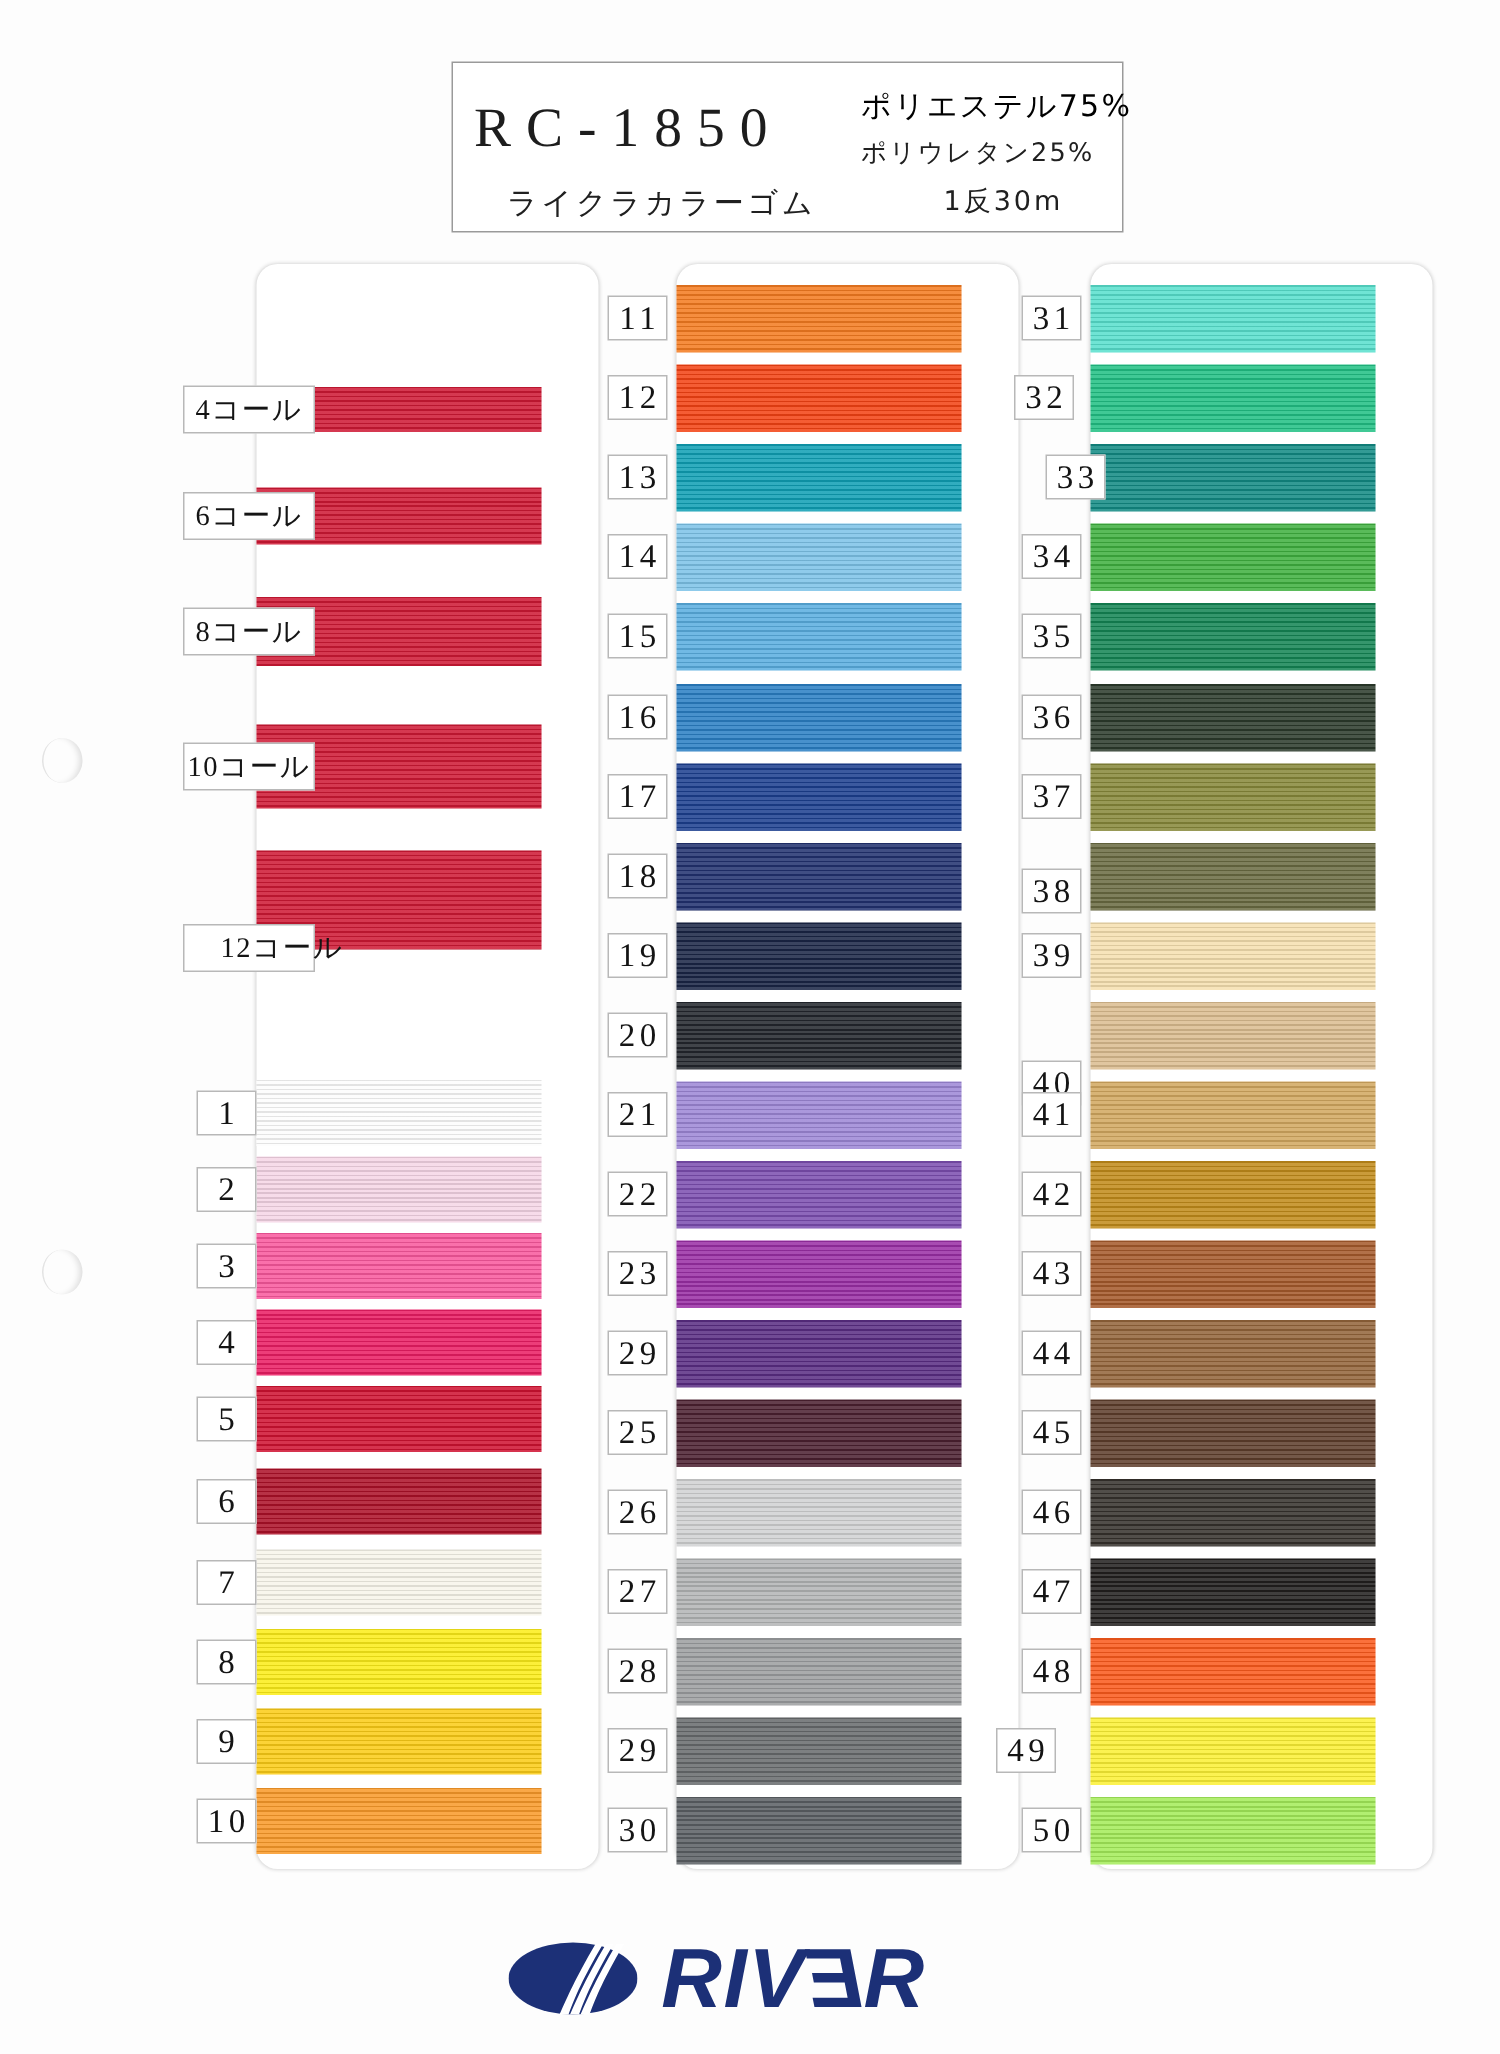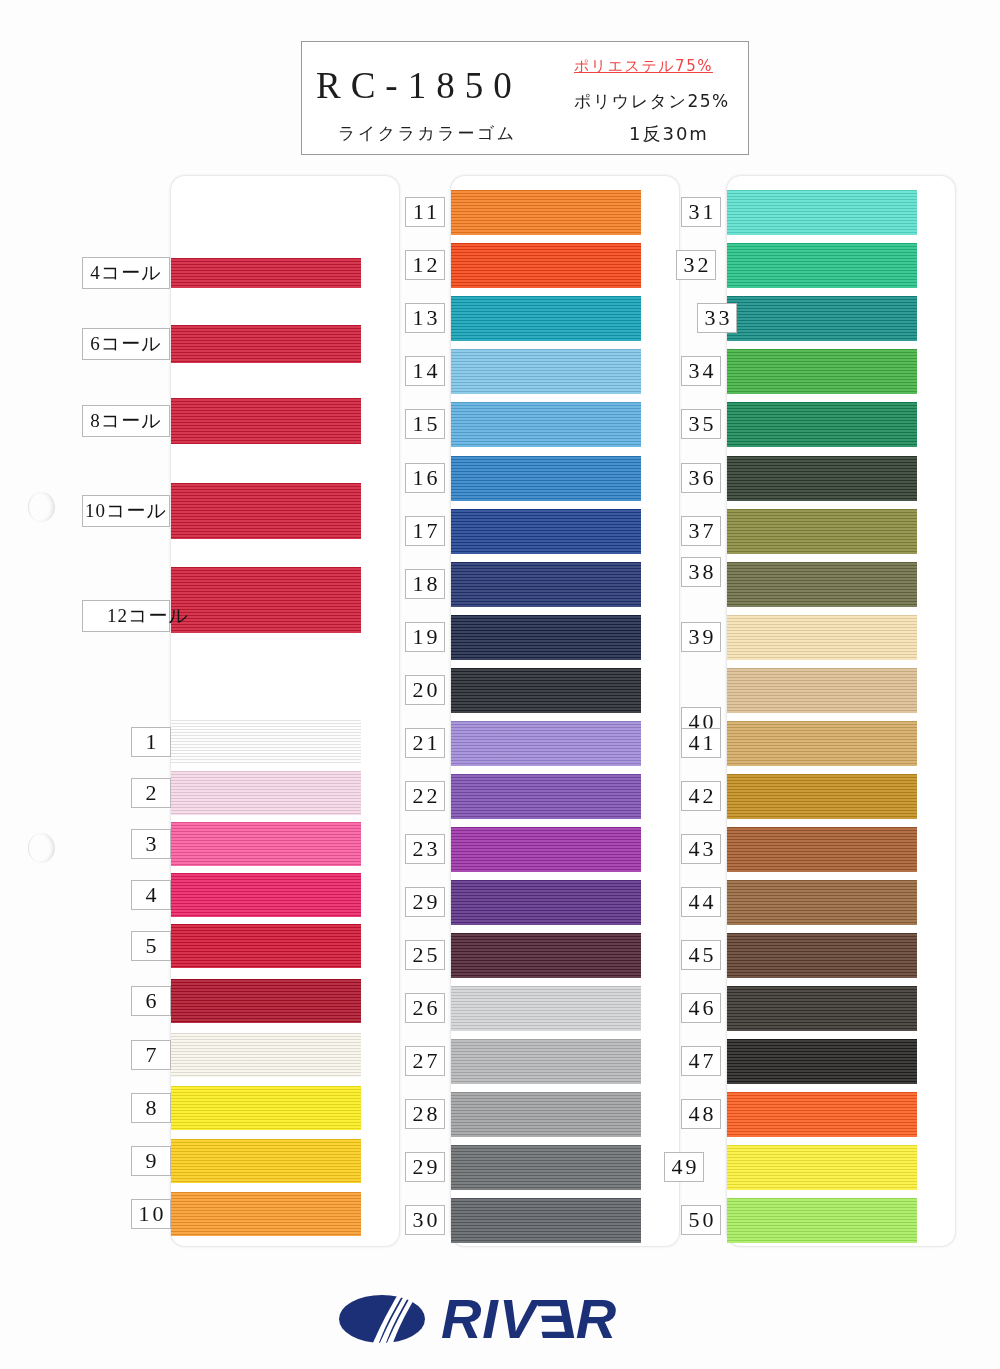--- a/index.html
+++ b/index.html
@@ -21,34 +21,33 @@
   #header-inner{position:relative;width:100%;height:100%;}
   #product-code{
     position:absolute;left:14px;top:22px;
     font-size:37px;letter-spacing:10px;color:#1d1d1d;
     font-family:"Liberation Serif", serif;
     white-space:nowrap;
     text-align:right;
   }
   #comp-1{
     position:absolute;left:272px;top:15px;
-    font-size:15px;letter-spacing:1.5px;color:#ef4444;
+    font-size:20px;letter-spacing:1.5px;color:#000000;
     font-family:"DejaVu Sans", sans-serif;
     white-space:nowrap;
-    text-decoration:underline;
   }
   #comp-2{
     position:absolute;left:272px;top:48px;
     font-size:17px;letter-spacing:1.5px;color:#202020;
     font-family:"DejaVu Sans", sans-serif;
     white-space:nowrap;
   }
   #product-name{
     position:absolute;left:36px;top:80px;
-    font-size:17px;letter-spacing:2.5px;color:#202020;
+    font-size:20px;letter-spacing:2.5px;color:#202020;
     font-family:Liberation Serif, serif;
     white-space:nowrap;
   }
   #roll-length{
     position:absolute;left:327px;top:80px;
     font-size:18px;letter-spacing:2px;color:#202020;
     font-family:"DejaVu Sans", sans-serif;
     white-space:nowrap;
   }
 
@@ -96,21 +95,21 @@
     box-sizing:border-box;
     white-space:nowrap;
   }
   .tag-num{
     width:40px;height:30px;
     font-size:22px;letter-spacing:3px;
     padding-left:3px;
   }
   .tag-width{
     width:88px;height:32px;
-    font-size:19px;letter-spacing:1px;
+    font-size:19px;letter-spacing:1px;margin-left:40px;
   }
 
   
   .punch{
     position:absolute;width:26px;height:30px;
     border-radius:50%;
     box-shadow:inset -4px 0 4px -2px rgba(0,0,0,.13);
     border-left:1px solid #e3e3e3;
     background:transparent;
   }
@@ -168,21 +167,21 @@
         <div class="ribbon" style="background: rgb(206, 24, 52);"></div>
       </div>
       <div class="tag tag-width" style="left: 82px; top: 405px;">8コール</div>
       <div class="swatch" style="left: 171px; top: 483px; width: 190px; height: 56px;">
         <div class="ribbon" style="background: rgb(206, 24, 52);"></div>
       </div>
       <div class="tag tag-width" style="left: 82px; top: 495px;">10コール</div>
       <div class="swatch" style="left: 171px; top: 567px; width: 190px; height: 66px;">
         <div class="ribbon" style="background: rgb(206, 24, 52);"></div>
       </div>
-      <div class="tag tag-width" style="left: 82px; top: 600px; padding-left: 44px;">12コール</div>
+      <div class="tag tag-width" style="left: 82px; top: 616px; padding-left: 44px;">12コール</div>
       <div class="swatch" style="left: 171px; top: 720px; width: 190px; height: 44px;">
         <div class="ribbon" style="background: rgb(253, 253, 253);"></div>
       </div>
       <div class="tag tag-num" style="left: 131px; top: 727px;">1</div>
       <div class="swatch" style="left: 171px; top: 771px; width: 190px; height: 44px;">
         <div class="ribbon" style="background: rgb(246, 214, 230);"></div>
       </div>
       <div class="tag tag-num" style="left: 131px; top: 778px;">2</div>
       <div class="swatch" style="left: 171px; top: 822px; width: 190px; height: 44px;">
         <div class="ribbon" style="background: rgb(249, 88, 157);"></div>
@@ -324,21 +323,21 @@
         <div class="ribbon" style="background: rgb(43, 58, 43);"></div>
       </div>
       <div class="tag tag-num" style="left: 681px; top: 463px;">36</div>
       <div class="swatch" style="left: 727px; top: 509px; width: 190px; height: 45px;">
         <div class="ribbon" style="background: rgb(135, 136, 58);"></div>
       </div>
       <div class="tag tag-num" style="left: 681px; top: 516px;">37</div>
       <div class="swatch" style="left: 727px; top: 562px; width: 190px; height: 45px;">
         <div class="ribbon" style="background: rgb(106, 107, 66);"></div>
       </div>
-      <div class="tag tag-num" style="left: 681px; top: 557px;">38</div>
+      <div class="tag tag-num" style="left: 681px; top: 579px;">38</div>
       <div class="swatch" style="left: 727px; top: 615px; width: 190px; height: 45px;">
         <div class="ribbon" style="background: rgb(246, 224, 176);"></div>
       </div>
       <div class="tag tag-num" style="left: 681px; top: 622px;">39</div>
       <div class="swatch" style="left: 727px; top: 668px; width: 190px; height: 45px;">
         <div class="ribbon" style="background: rgb(219, 189, 144);"></div>
       </div>
       <div class="tag tag-num" style="left: 681px; top: 675px; margin-top: 32px;">40</div>
       <div class="swatch" style="left: 727px; top: 721px; width: 190px; height: 45px;">
         <div class="ribbon" style="background: rgb(210, 168, 96);"></div>

